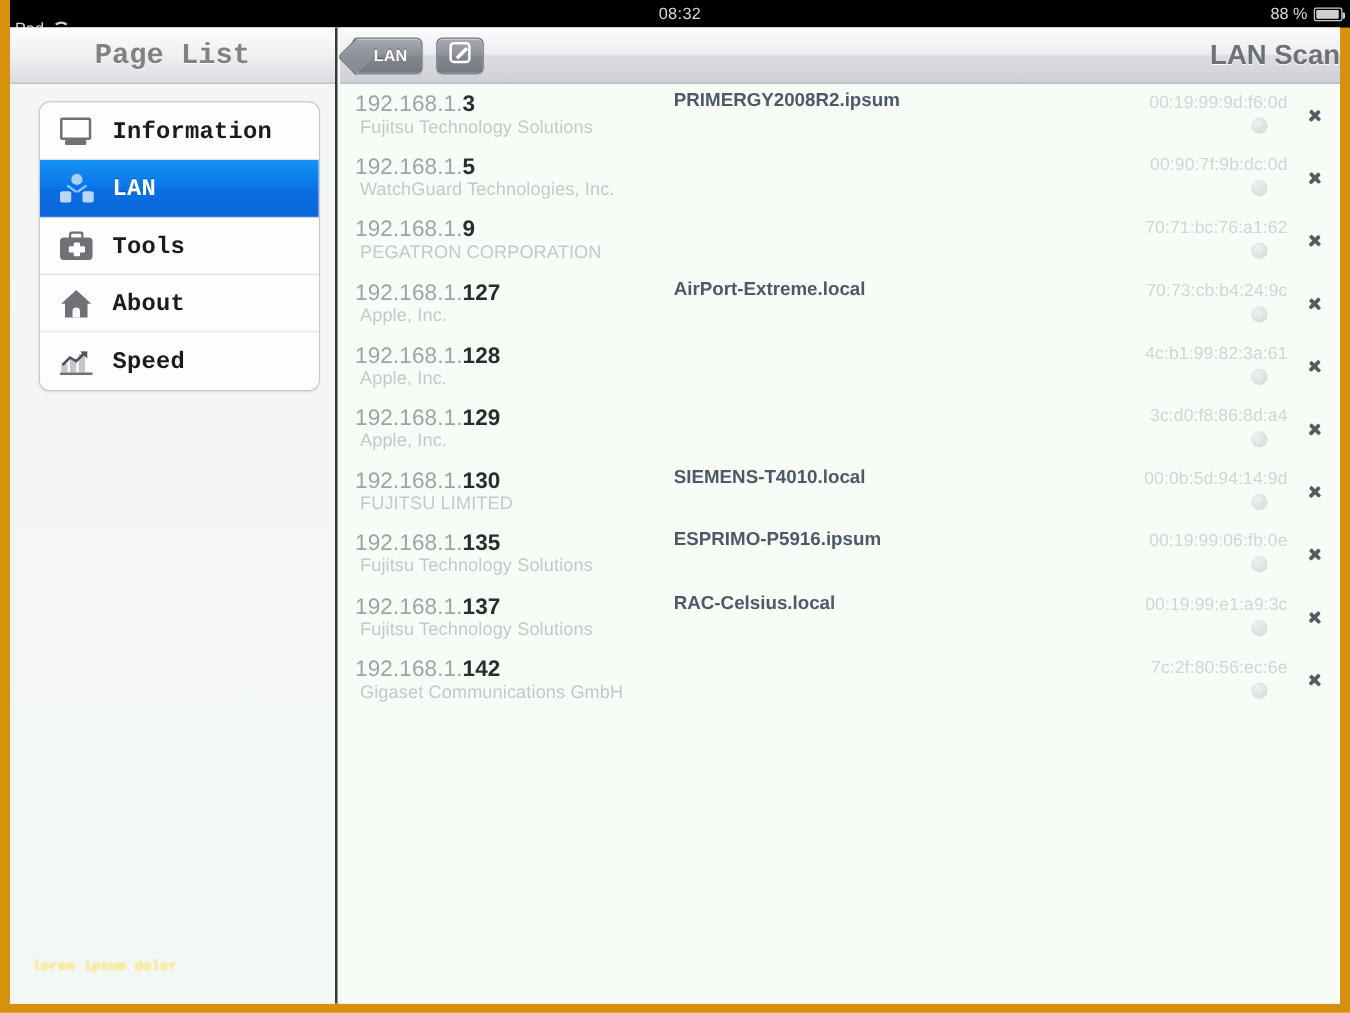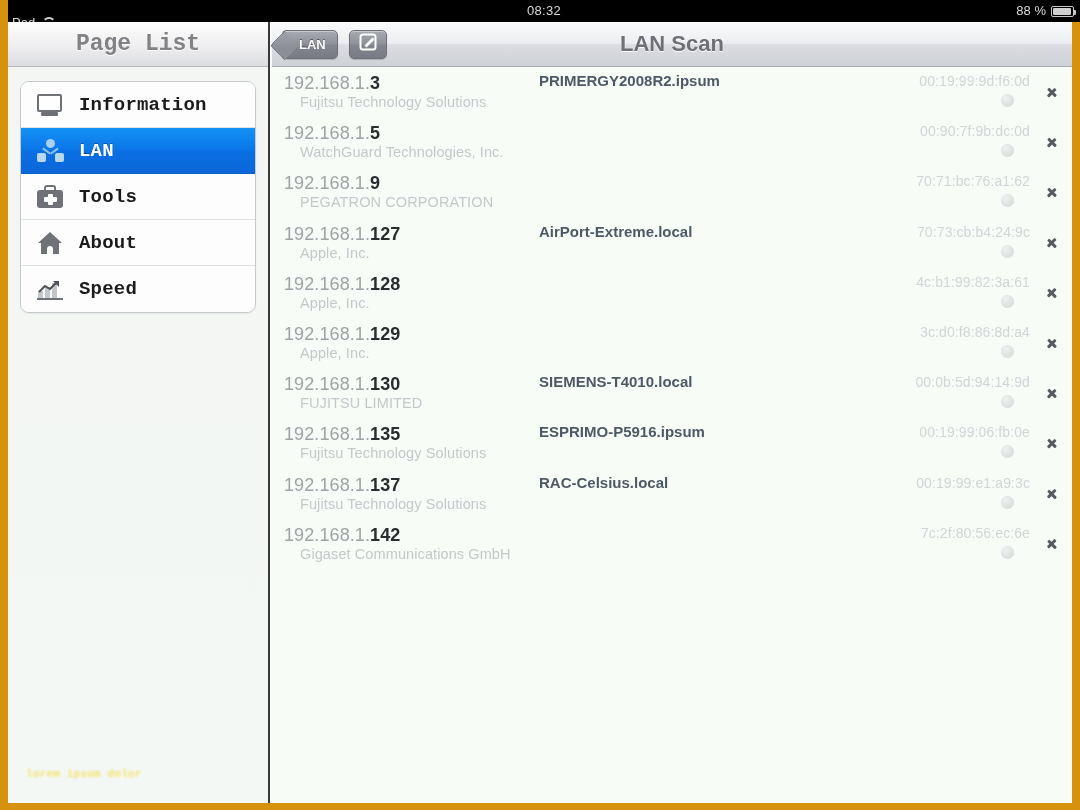--- a/index.html
+++ b/index.html
@@ -52,21 +52,21 @@
     height:45px; width:100%;
     background:linear-gradient(180deg,#fdfdfd 0%,#f0f0f2 50%,#dcdde1 100%);
     border-bottom:1px solid #b4b5ba;
     display:flex; align-items:center; justify-content:center;
   }
   #sidebar-title {
     font-size:23px; font-weight:bold; color:#818186;
     text-shadow:0 1px 0 #ffffff;
   }
   #menu {
-    margin:14px 12px 0 12px;
+    margin:14px 12px 0 23px;
     border:1px solid #c6c9cd;
     border-radius:9px;
     overflow:hidden;
     background:#fff;
     box-shadow:0 1px 2px rgba(0,0,0,.06);
   }
   .menu-item {
     height:46px; display:flex; align-items:center; gap:14px;
     padding:0 14px;
     border-bottom:1px solid #dfe1e4;
@@ -125,21 +125,21 @@
   
   #content { position:absolute; left:264px; top:0; right:0; height:781px; background:#f7fcf7; }
 
   #navbar {
     position:relative; height:45px;
     background:linear-gradient(180deg,#fbfbfc 0%,#eceef1 48%,#dbdde2 52%,#ced1d7 100%);
     border-bottom:1px solid #a9abb1;
     display:flex; align-items:center;
   }
   #nav-title {
-    position:absolute; left:0; right:0; text-align:center;
+    position:absolute; left:0; right:0; text-align:right;
     font-size:22px; font-weight:bold; color:#6d7075; text-shadow:0 1px 0 #fff;
     pointer-events:none;
   }
   #back-button {
     position:relative; margin-left:10px; height:29px;
     padding:0 11px 0 16px;
     display:flex; align-items:center;
     background:linear-gradient(180deg,#a7aab0 0%,#8e9198 48%,#83868e 52%,#787b83 100%);
     border:1px solid #6e7178;
     border-radius:4px 5px 5px 4px;
@@ -183,21 +183,21 @@
   .device-row {
     position:relative; height:50.2px;
     padding-left:12px; padding-right:12px;
   }
   .dev-ip {
     position:absolute; left:12px; top:6px;
     font-size:18px; color:#9fa3a6; letter-spacing:.1px;
   }
   .dev-ip b { color:#2a2c2e; font-weight:bold; }
   .dev-vendor {
-    position:absolute; left:28px; top:27px;
+    position:absolute; left:16px; top:27px;
     font-size:14.5px; color:#c5c8cb; letter-spacing:.1px;
   }
   .dev-host {
     position:absolute; left:267px; top:5px;
     font-size:15px; font-weight:bold; color:#4d5a66;
   }
   .dev-mac {
     position:absolute; right:42px; top:6px;
     font-size:14px; color:#d2d5d8; letter-spacing:.1px;
   }

